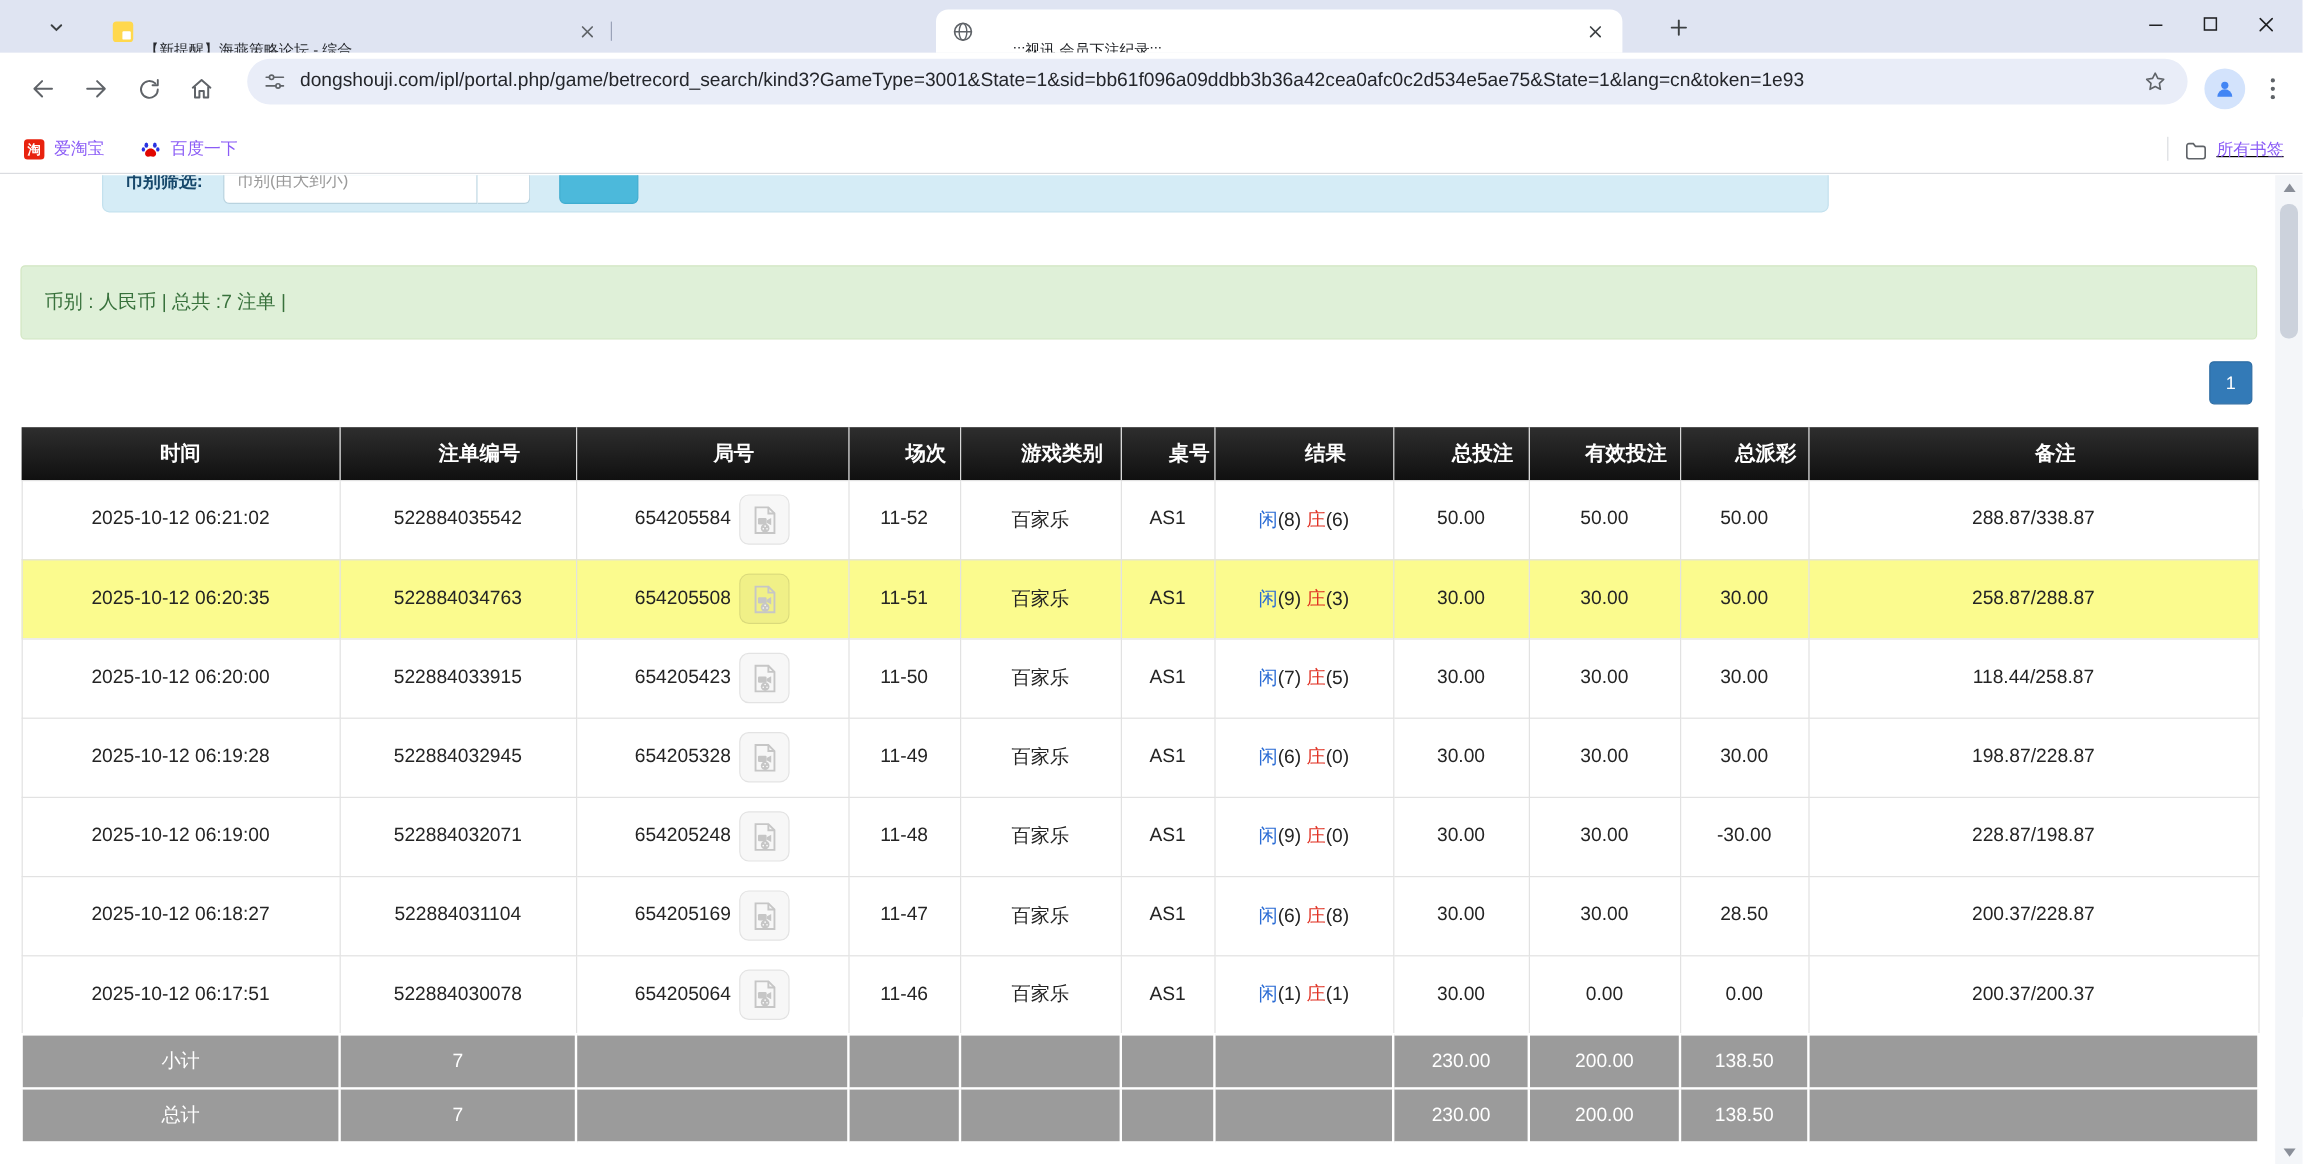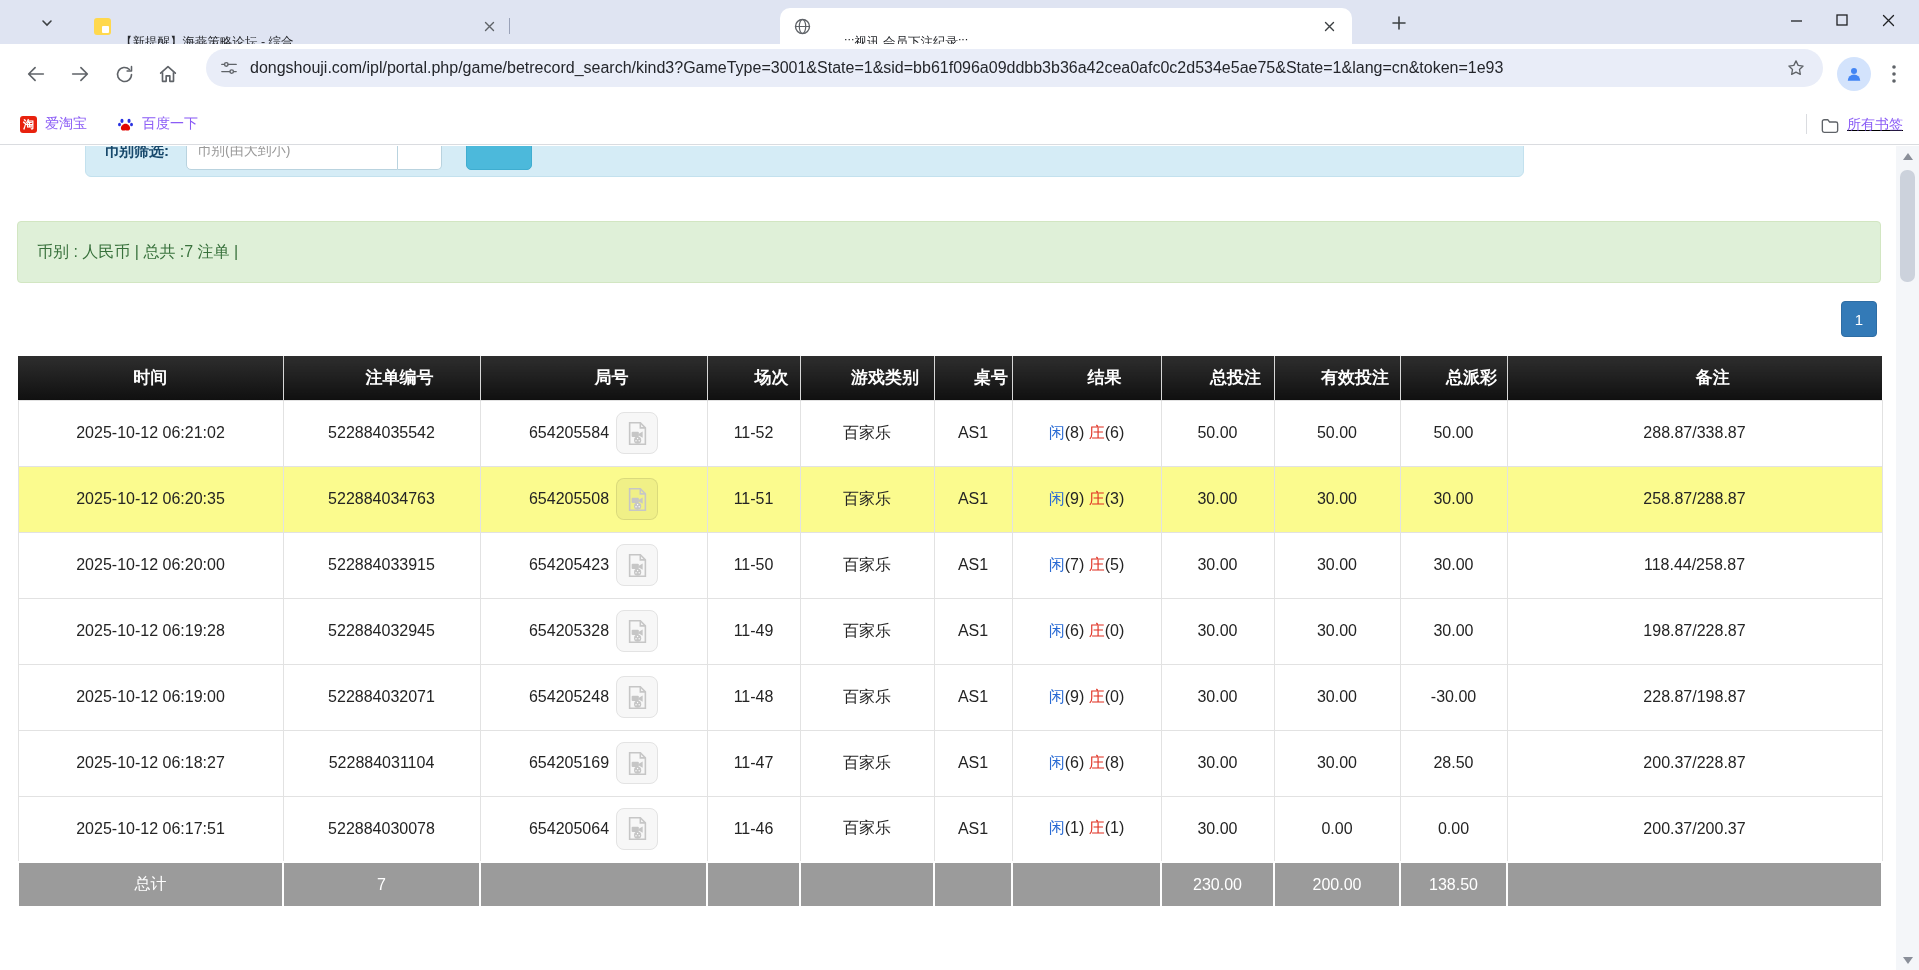--- a/index.html
+++ b/index.html
@@ -533,20 +533,33 @@
       <span class="c-red">庄</span><span>(1)</span>
     </td>
     <td class="c-blue">30.00</td>
     <td>0.00</td>
     <td>0.00</td>
     <td>200.37/200.37</td>
   </tr>
         </tbody>
       <tfoot>
         <tr>
+          <td>小计</td>
+          <td>7</td>
+          <td></td>
+            <td></td>
+            <td></td>
+          <td></td>
+            <td></td>
+          <td>230.00</td>
+          <td>200.00</td>
+          <td>138.50</td>
+          <td></td>
+        </tr>
+        <tr>
           <td>总计</td>
           <td>7</td>
           <td></td>
             <td></td>
             <td></td>
           <td></td>
             <td></td>
           <td>230.00</td>
           <td>200.00</td>
           <td>138.50</td>

